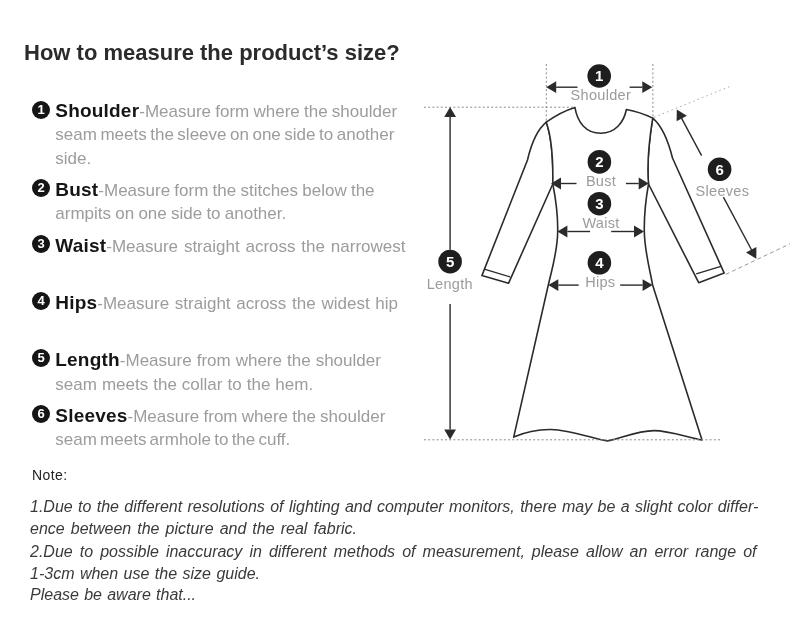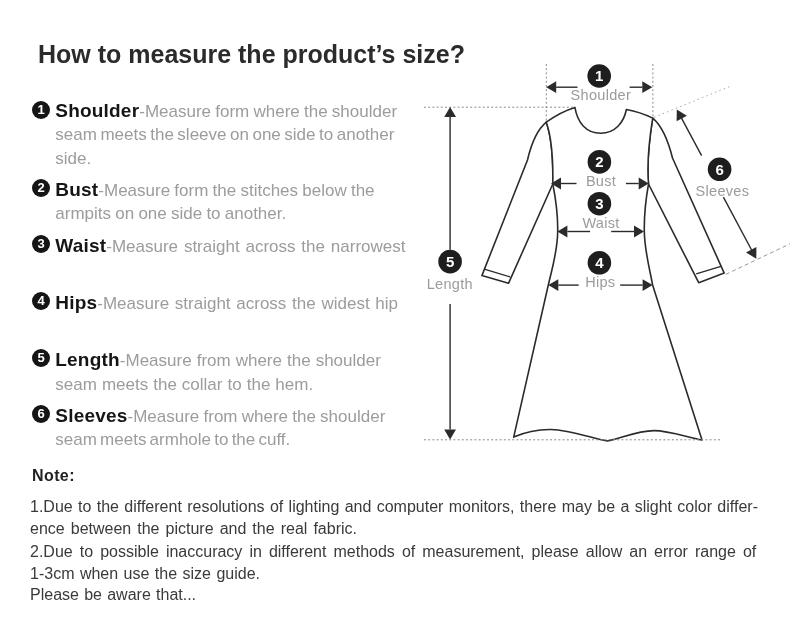--- a/index.html
+++ b/index.html
@@ -1,28 +1,28 @@
 <!DOCTYPE html>
 <html><head>
 <meta charset="utf-8">
 <style>
   html,body{margin:0;padding:0;}
   body{width:790px;height:630px;background:#fff;position:relative;overflow:hidden;
        font-family:"Liberation Sans", sans-serif;}
-  #title{position:absolute;left:38px;top:41.6px;font-size:25px;font-weight:bold;
+  #title{position:absolute;left:24px;top:41.6px;font-size:22px;font-weight:bold;
          color:#2b2b2b;white-space:nowrap;line-height:1;}
   .item{position:absolute;left:55.3px;font-size:17px;line-height:23.5px;
         color:#9c9c9c;white-space:nowrap;word-spacing:-0.5px;}
   .item b{color:#151515;font-weight:bold;font-size:19px;letter-spacing:0.2px;}
   .n{position:absolute;left:-23.3px;width:18px;height:18px;border-radius:50%;
      background:#151515;color:#fff;font-size:13px;font-weight:bold;text-align:center;
      line-height:18px;white-space:nowrap;}
-  #note-h{position:absolute;left:32px;top:467.8px;font-size:16px;font-weight:bold;
+  #note-h{position:absolute;left:32px;top:467.8px;font-size:14px;font-weight:normal;
           color:#222;line-height:1;letter-spacing:0.4px;}
-  .nl{position:absolute;left:30px;font-size:16px;color:#3a3a3a;
+  .nl{position:absolute;left:30px;font-size:16px;font-style:italic;color:#3a3a3a;
       white-space:nowrap;line-height:1;}
 </style>
 </head>
 <body>
 <div id="title">How to measure the product’s size?</div>
 
 <div class="item" style="top:98.7px;">
   <span class="n" style="top:2.4px;">1</span>
   <b>Shoulder</b>-Measure form where the shoulder<br><span style="word-spacing:-1.2px">seam meets the sleeve on one side to another</span><br>side.
 </div>

